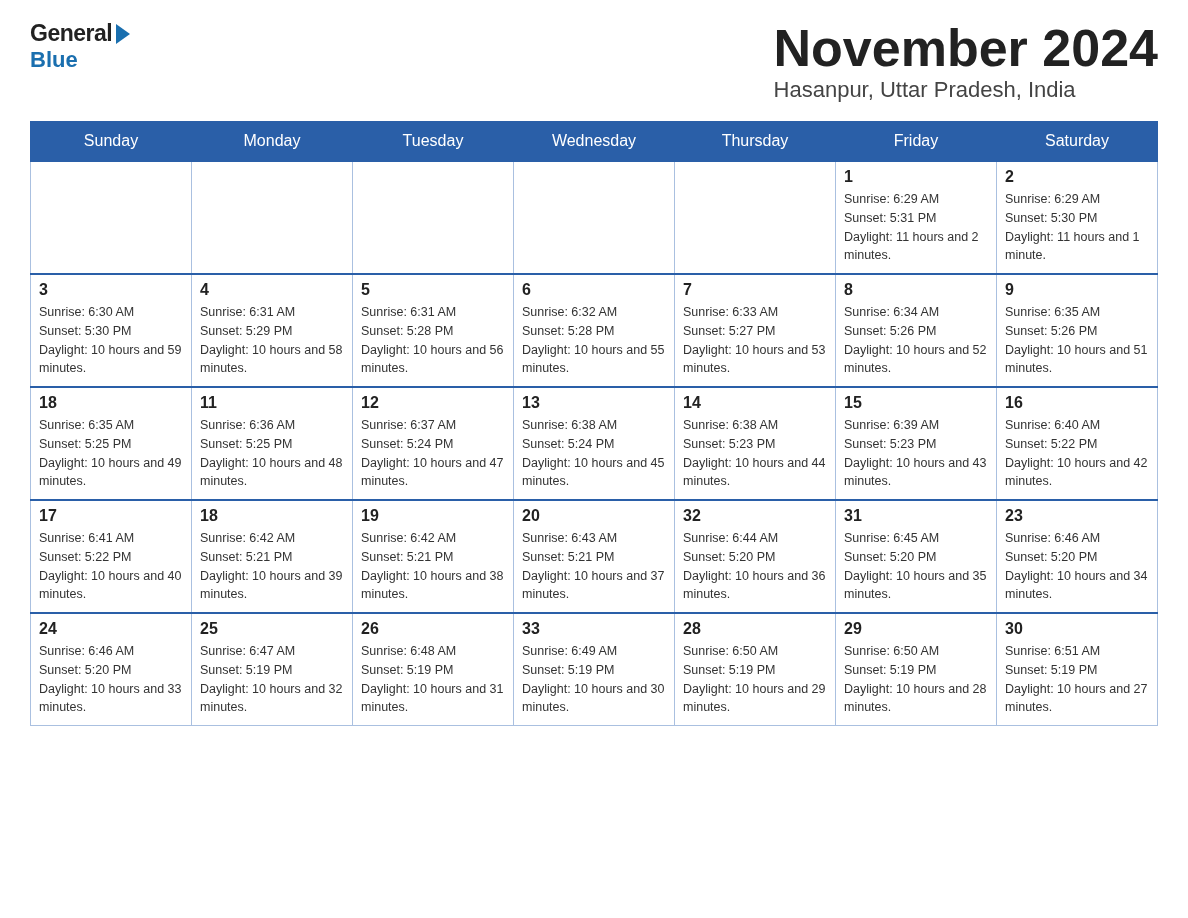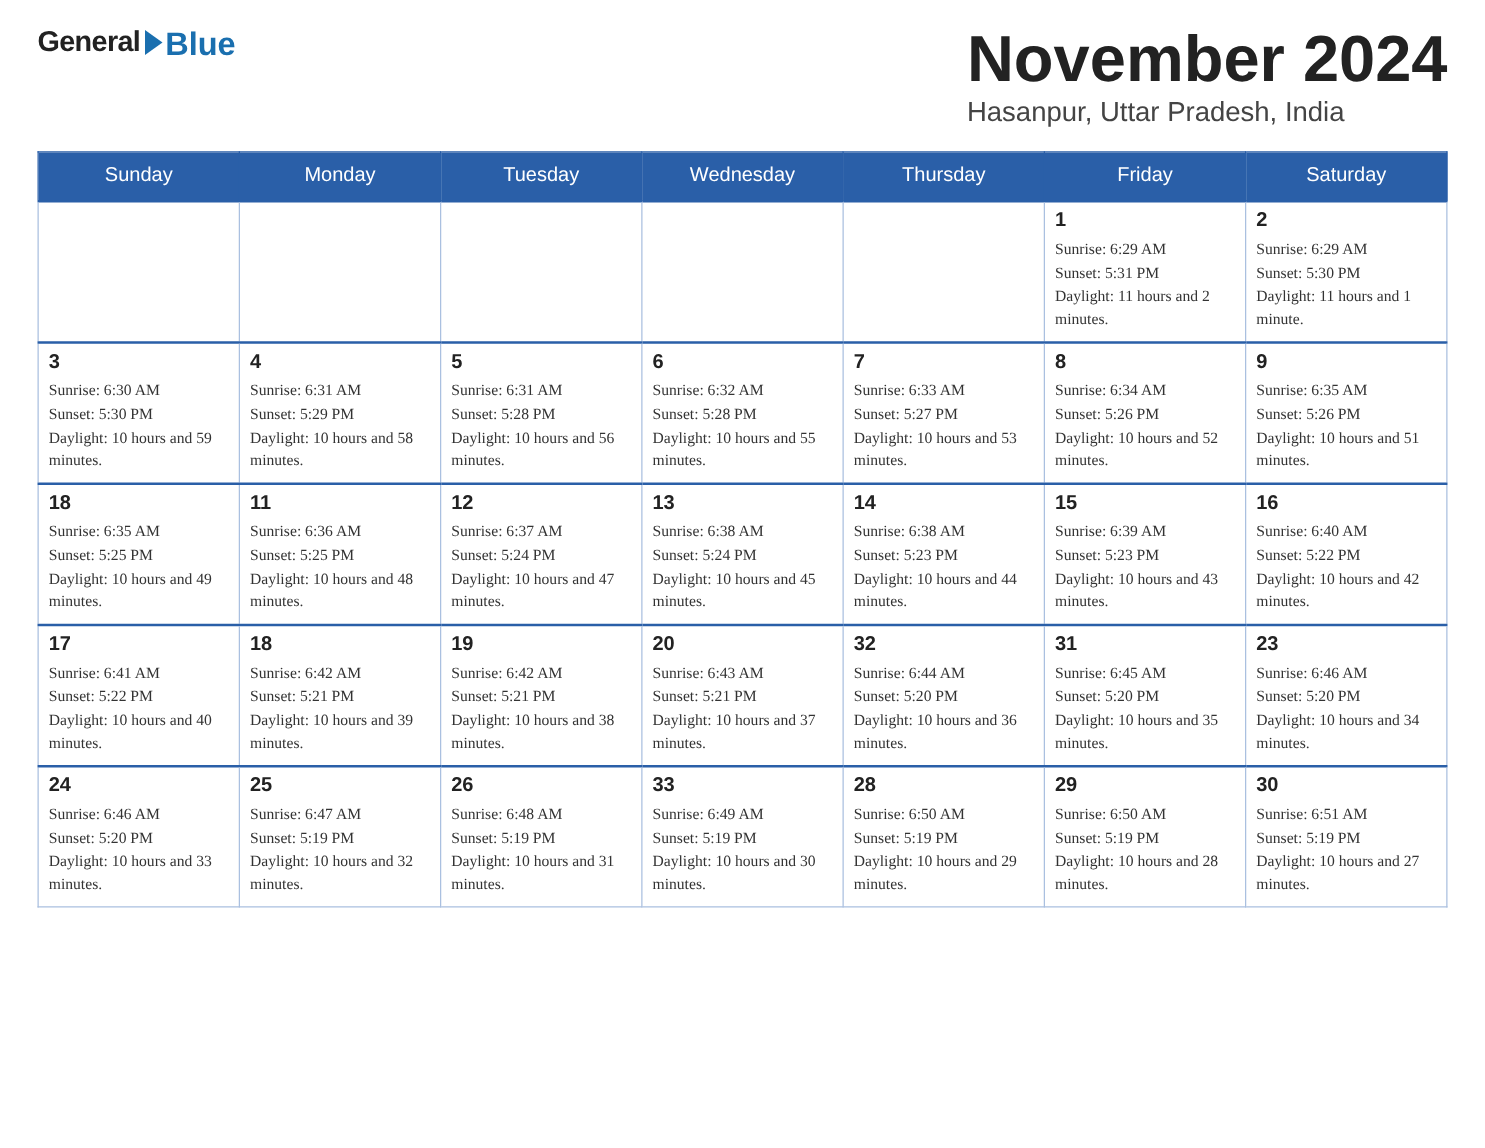--- a/index.html
+++ b/index.html
@@ -10,21 +10,21 @@
       color: #222;
     }
     .header-area {
       display: flex;
       justify-content: space-between;
       align-items: flex-start;
       margin-bottom: 18px;
     }
     .logo {
       display: flex;
-      flex-direction: row;
+      flex-direction: column;
       align-items: flex-start;
     }
     .logo-top {
       display: flex;
       align-items: center;
       font-size: 22px;
       font-weight: bold;
       color: #222;
       letter-spacing: -0.5px;
     }
@@ -33,21 +33,21 @@
       height: 0;
       border-left: 14px solid #1a6faf;
       border-top: 10px solid transparent;
       border-bottom: 10px solid transparent;
       margin-left: 4px;
       margin-right: 2px;
     }
     .logo-blue {
       color: #1a6faf;
       font-weight: bold;
-      font-size: 26px;
+      font-size: 22px;
     }
     .title-area {
     }
     .month-title {
       font-size: 52px;
       font-weight: bold;
       color: #222;
       line-height: 1.1;
     }
     .subtitle {
@@ -89,21 +89,20 @@
       font-size: 16px;
       font-weight: bold;
       color: #222;
       display: block;
       margin-bottom: 4px;
     }
     .day-info {
       font-size: 12.5px;
       color: #333;
       line-height: 1.5;
-      font-family: Liberation Serif, serif;
     }
     .empty-cell {
       background: #fff;
     }
     .logo-general {
       font-size: 23px;
       font-weight: bold;
       color: #222;
     }
   </style>

